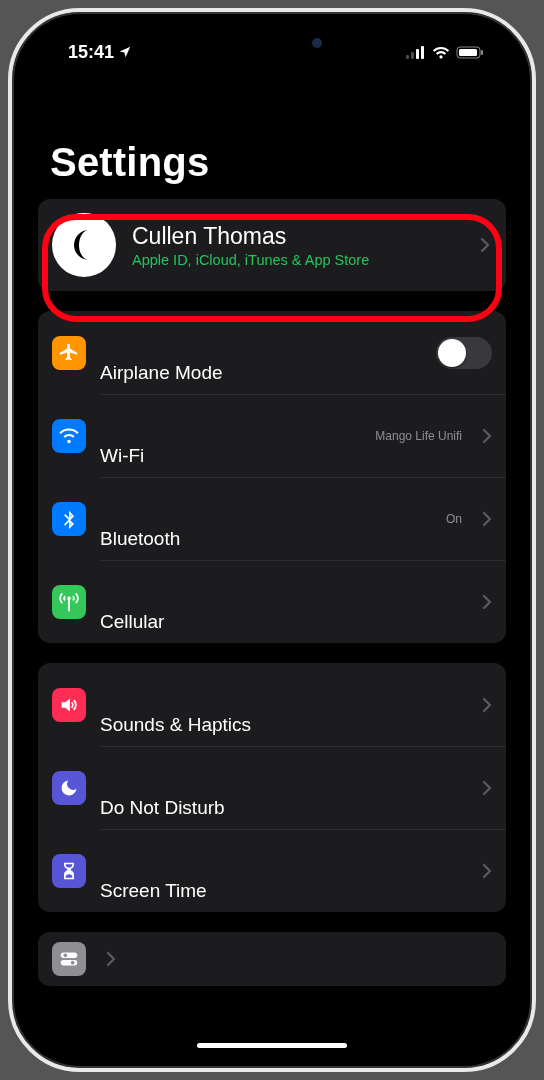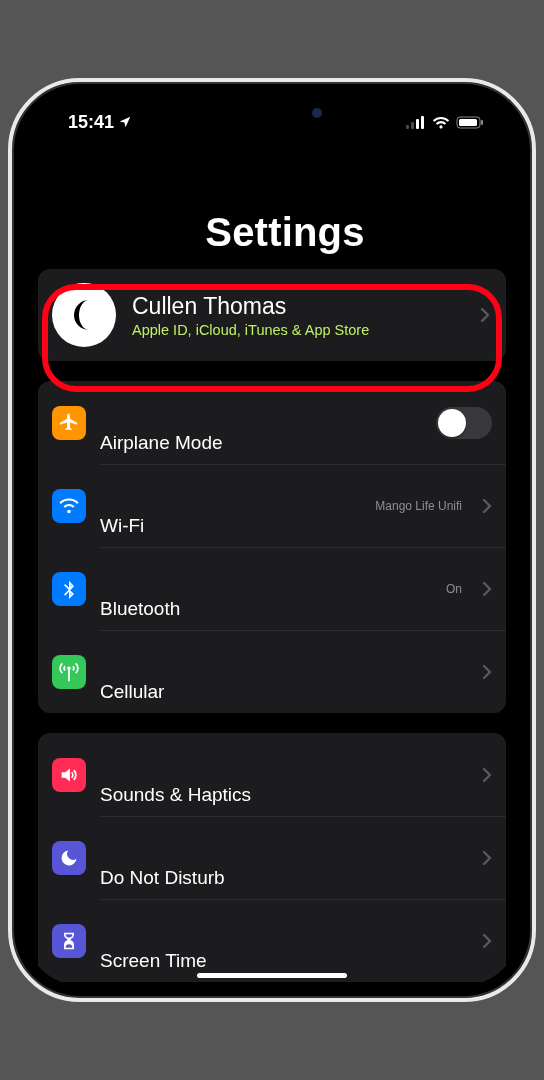--- a/index.html
+++ b/index.html
@@ -5,21 +5,21 @@
   * { box-sizing: border-box; -webkit-font-smoothing: antialiased; }
   html, body { margin:0; padding:0; background:#555; }
   body {
     width:544px; height:1080px;
     display:flex; align-items:center; justify-content:center;
     font-family: -apple-system, "Helvetica Neue", Helvetica, Arial, sans-serif;
   }
 
   
   .device {
-    width:528px; height:924px;
+    width:528px; height:1064px;
     background:#000;
     border-radius:72px;
     border:4px solid #e9e9ea;
     box-shadow: 0 0 0 2px #333 inset;
     position:relative;
     overflow:hidden;
   }
   .screen {
     position:absolute; inset:12px;
     background:#000;
@@ -54,21 +54,21 @@
   .sb-right{ display:flex; gap:6px; align-items:center; padding-right:6px;}
   .sb-right svg{ display:block; }
 
   
   .content{
     position:absolute; top:56px; left:0; right:0; bottom:0;
     overflow:hidden;
   }
   h1.page-title{
     margin:60px 0 14px 26px;
-    font-size:40px; font-weight:700; letter-spacing:.2px;text-align:center;
+    font-size:40px; font-weight:700; letter-spacing:.2px;
   }
 
   .group{
     margin:20px 14px 0;
     background:#1c1c1e;
     border-radius:12px;
     overflow:hidden;
   }
   .group.first{ margin-top:0;}
   .row{
@@ -98,21 +98,21 @@
     padding:14px 16px 14px 14px;
   }
   .avatar{
     width:64px; height:64px; border-radius:50%;
     background:#fff; flex:0 0 64px;
     display:flex; align-items:center; justify-content:center;
   }
   .avatar svg{ width:40px; height:40px; }
   .id-text{ display:flex; flex-direction:column; gap:2px; flex:1;}
   .id-name{ font-size:23px; font-weight:400;}
-  .id-sub{ font-size:14.5px; color:#bef264;}
+  .id-sub{ font-size:14.5px; color:#22c55e;}
 
   
   .highlight{
     position:absolute; border:6px solid #ff0015; border-radius:34px;
     pointer-events:none; z-index:60;
     top:190px; left:18px; right:18px; height:108px;
   }
 
   
   .switch{

